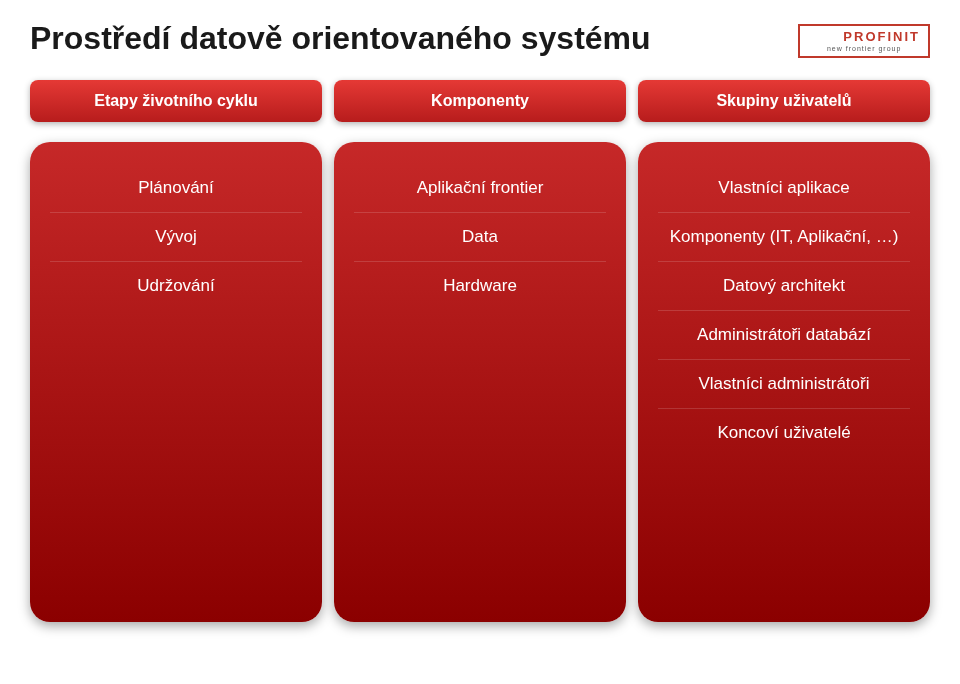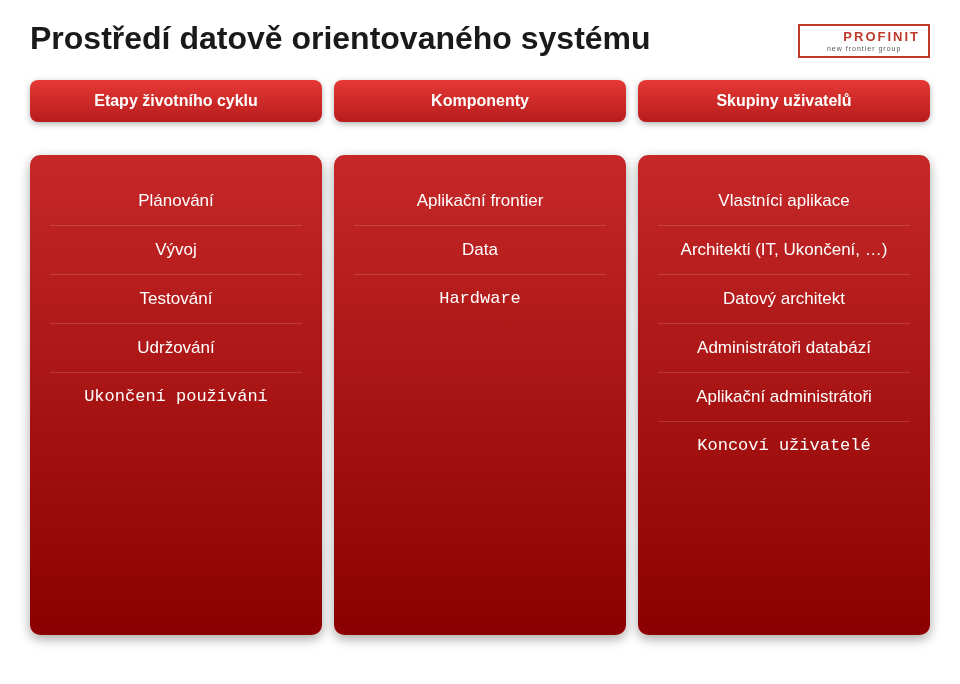--- a/index.html
+++ b/index.html
@@ -62,21 +62,21 @@
     .logo-box {
       border: 2px solid #c0392b;
       padding: 4px 8px;
       display: inline-block;
     }
 
     
     .tab-row {
       display: flex;
       gap: 12px;
-      margin-bottom: 33px;
+      margin-bottom: 20px;
       border-radius: 9px;
     }
 
     .tab-btn {
       flex: 1;
       background: linear-gradient(to bottom, #e53935, #b71c1c);
       color: #fff;
       border: none;
       border-radius: 8px;
       padding: 12px 10px;
@@ -90,21 +90,21 @@
     
     .content-row {
       display: flex;
       gap: 12px;
       height: 480px;
     }
 
     .col-card {
       flex: 1;
       background: linear-gradient(to bottom, #c62828, #8b0000);
-      border-radius: 10px;
+      border-radius: 20px;
       padding: 22px 20px;
       display: flex;
       flex-direction: column;
       align-items: center;
       gap: 0;
       box-shadow: 0 4px 12px rgba(0,0,0,0.35);
     }
 
     .col-item {
       color: #fff;
@@ -112,21 +112,20 @@
       font-weight: 500;
       text-align: center;
       padding: 13px 0;
       width: 100%;
       border-bottom: 1px solid rgba(255,255,255,0.15);
       line-height: 1.3;
     }
 
     .col-item:last-child {
       border-bottom: none;
-      font-family: Liberation Mono, monospace;
     }
   </style>
 </head>
 <body>
 
 <div class="page">
 
   <div class="header">
     <h1 class="main-title">Prostředí datově orientovaného systému</h1>
     <div class="logo-area">
@@ -141,34 +140,32 @@
     <button class="tab-btn">Etapy životního cyklu</button>
     <button class="tab-btn">Komponenty</button>
     <button class="tab-btn">Skupiny uživatelů</button>
   </div>
 
   <div class="content-row">
 
     <div class="col-card">
       <div class="col-item">Plánování</div>
       <div class="col-item">Vývoj</div>
-      <div class="col-item">Testování</div>
       <div class="col-item">Udržování</div>
-      <div class="col-item">Ukončení používání</div>
     </div>
 
     <div class="col-card">
       <div class="col-item">Aplikační frontier</div>
       <div class="col-item">Data</div>
       <div class="col-item">Hardware</div>
     </div>
 
     <div class="col-card">
       <div class="col-item">Vlastníci aplikace</div>
-      <div class="col-item">Architekti (IT, Ukončení, …)</div>
+      <div class="col-item">Komponenty (IT, Aplikační, …)</div>
       <div class="col-item">Datový architekt</div>
       <div class="col-item">Administrátoři databází</div>
-      <div class="col-item">Aplikační administrátoři</div>
+      <div class="col-item">Vlastníci administrátoři</div>
       <div class="col-item">Koncoví uživatelé</div>
     </div>
 
   </div>
 </div>
 
 </body></html>

